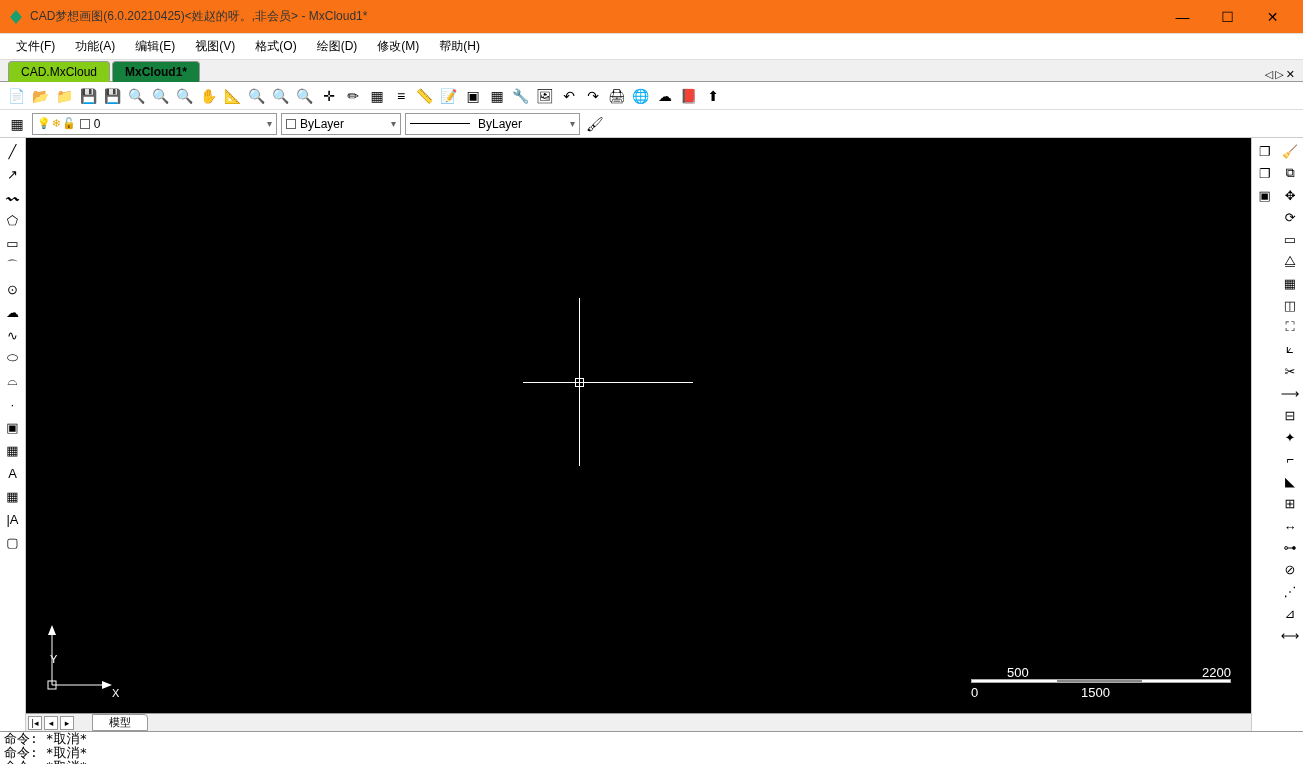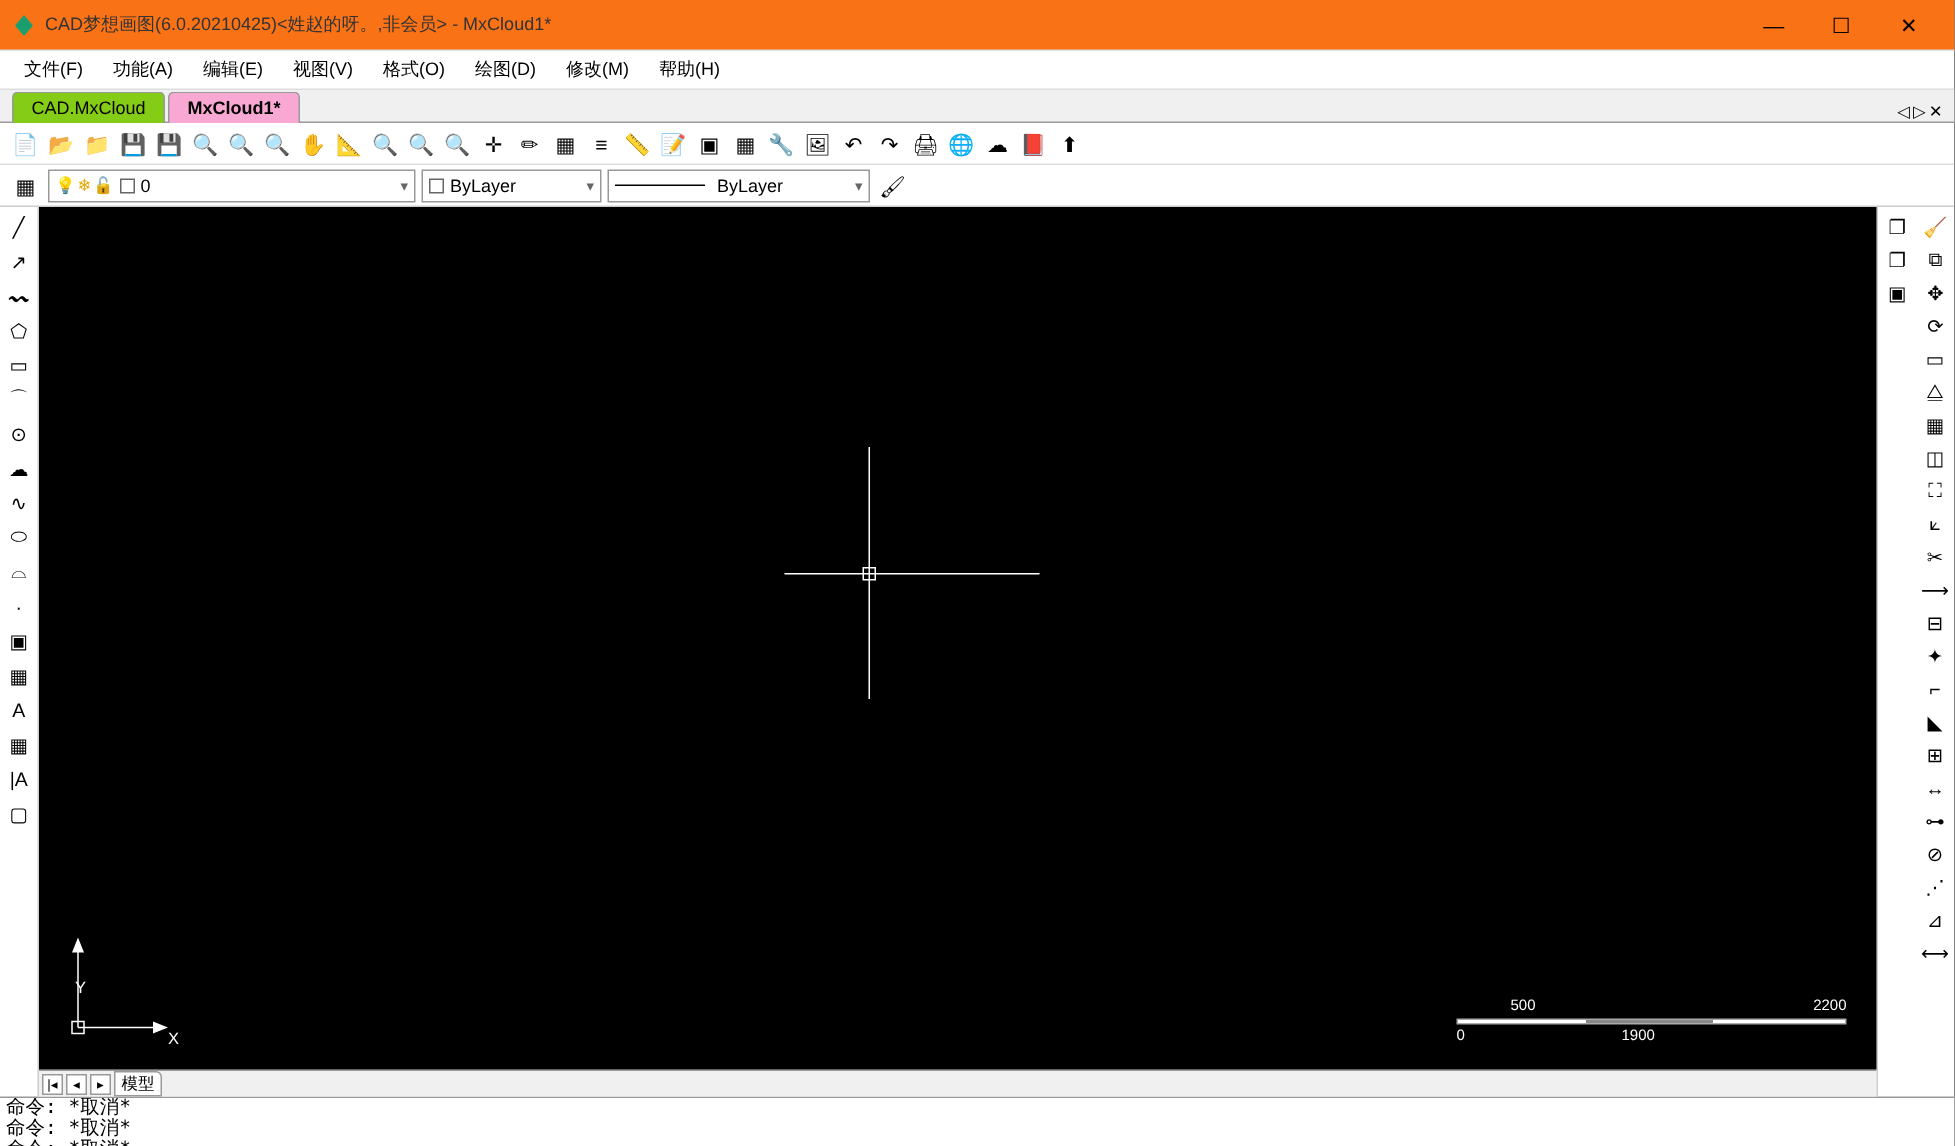--- a/index.html
+++ b/index.html
@@ -6,21 +6,21 @@
 body { font-family: "Microsoft YaHei", Arial, sans-serif; font-size: 12px; background: #fff; overflow: hidden; width: 1303px; height: 764px; }
 .titlebar { height: 34px; background: #f97316; display: flex; align-items: center; padding: 0 8px; border-bottom: 1px solid #ddd; }
 .app-icon { width: 16px; height: 16px; margin-right: 6px; color: #1a9e6e; font-weight: bold; }
 .title-text { flex: 1; font-size: 12px; color: #333; }
 .win-controls { display: flex; gap: 0; }
 .win-btn { width: 45px; height: 30px; display: flex; align-items: center; justify-content: center; font-size: 14px; cursor: pointer; }
 .menubar { height: 26px; display: flex; align-items: center; padding: 0 8px; gap: 4px; border-bottom: 1px solid #ddd; }
 .menu-item { padding: 3px 8px; cursor: pointer; }
 .tabbar { height: 22px; display: flex; align-items: flex-end; padding: 0 8px; background: #f0f0f0; border-bottom: 1px solid #999; position: relative; }
 .dtab { padding: 3px 12px; border: 1px solid #999; border-bottom: none; background: #84cc16; border-radius: 4px 4px 0 0; margin-right: 2px; font-size: 12px; cursor: pointer; position: relative; top: 1px; }
-.dtab.active { background: #f9a8d4; font-weight: bold; }
+.dtab.active { background: #15803d; font-weight: bold; }
 .tabbar-right { position: absolute; right: 8px; display: flex; gap: 2px; font-size: 11px; }
 .toolbar1 { height: 28px; display: flex; align-items: center; padding: 2px 6px; gap: 2px; border-bottom: 1px solid #ddd; }
 .tbtn { width: 22px; height: 22px; display: flex; align-items: center; justify-content: center; cursor: pointer; border: 1px solid transparent; font-size: 14px; }
 .toolbar2 { height: 28px; display: flex; align-items: center; padding: 2px 6px; gap: 4px; border-bottom: 1px solid #ccc; }
 .layer-combo { height: 22px; border: 1px solid #999; display: flex; align-items: center; padding: 0 4px; font-size: 12px; background: #fff; }
 .layer-combo.w1 { width: 245px; }
 .layer-combo.w2 { width: 120px; }
 .layer-combo.w3 { width: 175px; }
 .combo-arrow { margin-left: auto; font-size: 10px; color: #666; }
 .main-area { display: flex; height: 593px; }
@@ -30,24 +30,24 @@
 .right-tools-col { display: flex; flex-direction: column; width: 26px; align-items: center; }
 .vtbtn { width: 22px; height: 22px; display: flex; align-items: center; justify-content: center; cursor: pointer; font-size: 13px; }
 .canvas-wrap { flex: 1; display: flex; flex-direction: column; }
 .canvas { flex: 1; background: #000; position: relative; }
 .crosshair-h { position: absolute; left: 497px; top: 244px; width: 170px; height: 1px; background: #fff; }
 .crosshair-v { position: absolute; left: 553px; top: 160px; width: 1px; height: 168px; background: #fff; }
 .crosshair-box { position: absolute; left: 549px; top: 240px; width: 9px; height: 9px; border: 1px solid #fff; }
 .ucs { position: absolute; left: 20px; bottom: 22px; color: #fff; }
 .ucs-y { position: absolute; left: 24px; bottom: 48px; font-size: 11px; color: #fff; }
 .ucs-x { position: absolute; left: 86px; bottom: 14px; font-size: 11px; color: #fff; }
-.scale-num { position: absolute; color: #fff; font-size: 10px; }
+.scale-num { position: absolute; color: #fff; font-size: 13px; }
 .model-tab-row { height: 18px; display: flex; align-items: center; background: #f0f0f0; border-top: 1px solid #999; font-size: 11px; }
 .model-nav { width: 14px; height: 14px; border: 1px solid #999; display: flex; align-items: center; justify-content: center; margin-left: 2px; font-size: 9px; cursor: pointer; background: #fff; }
-.model-tab { border: 1px solid #999; padding: 0 4px; margin-left: 2px; background: #fff; border-radius: 0 4px 0 0; }
+.model-tab { border: 1px solid #999; padding: 0 16px; margin-left: 18px; background: #fff; border-radius: 0 4px 0 0; }
 .cmdlog { height: 56px; border-top: 1px solid #999; background: #fff; font-family: monospace; font-size: 13px; padding: 0 4px; overflow: hidden; line-height: 14px; }
 .layer-icons { display: flex; gap: 1px; margin-right: 4px; font-size: 11px; }
 .sq { display: inline-block; width: 10px; height: 10px; border: 1px solid #666; margin-right: 4px; }
 .line-sample { display: inline-block; width: 60px; height: 1px; background: #000; margin-right: 8px; }
 svg { display: block; }
 </style>
 </head>
 <body>
 
 <div class="titlebar">
@@ -177,21 +177,21 @@
         <polygon points="8,2 4,12 12,12" fill="#fff"></polygon>
         <line x1="8" y1="62" x2="62" y2="62" stroke="#fff" stroke-width="1"></line>
         <polygon points="68,62 58,58 58,66" fill="#fff"></polygon>
         <rect x="4" y="58" width="8" height="8" fill="none" stroke="#fff"></rect>
       </svg>
       <div style="position:absolute;right:20px;bottom:18px;width:260px;height:30px">
         <span class="scale-num" style="left:36px;top:0">500</span>
         <span class="scale-num" style="right:0;top:0">2200</span>
         <div style="position:absolute;left:0;top:14px;width:260px;height:4px;background:linear-gradient(to right,#fff 0 33%,#888 33% 66%,#fff 66% 100%);border:1px solid #aaa"></div>
         <span class="scale-num" style="left:0;top:20px">0</span>
-        <span class="scale-num" style="left:110px;top:20px">1900</span>
+        <span class="scale-num" style="left:110px;top:20px">1500</span>
       </div>
     </div>
     <div class="model-tab-row">
       <div class="model-nav">|◂</div>
       <div class="model-nav">◂</div>
       <div class="model-nav">▸</div>
       <div class="model-tab">模型</div>
     </div>
   </div>
 

